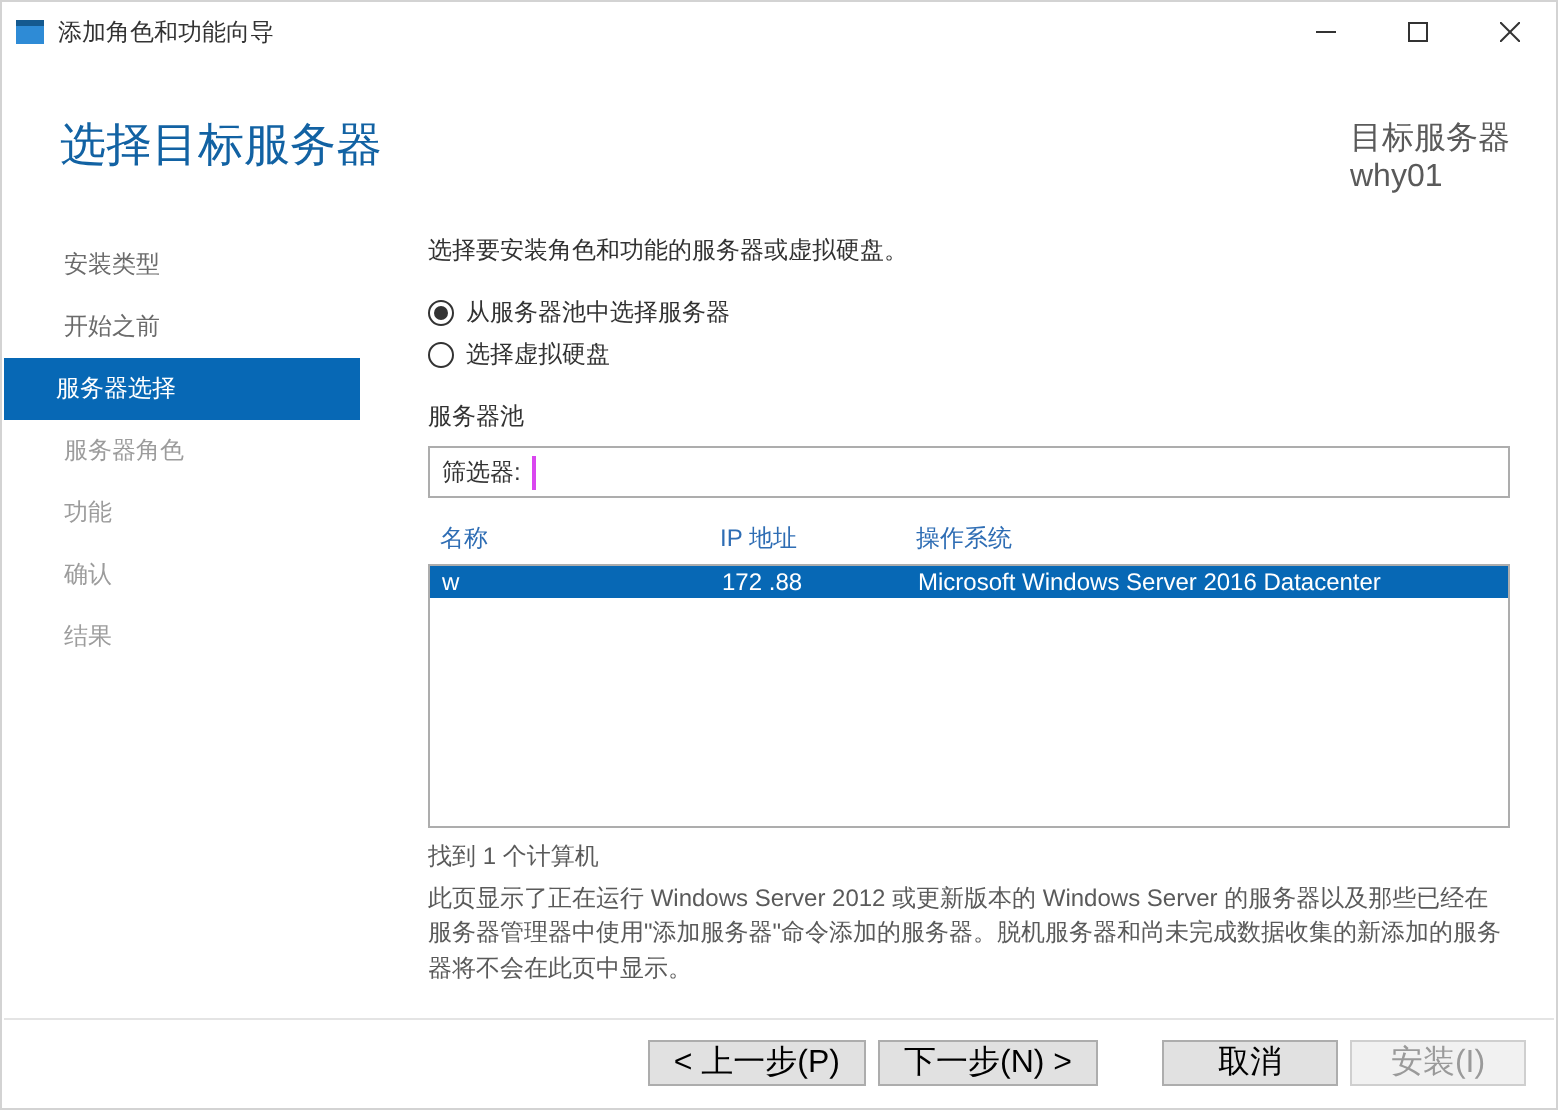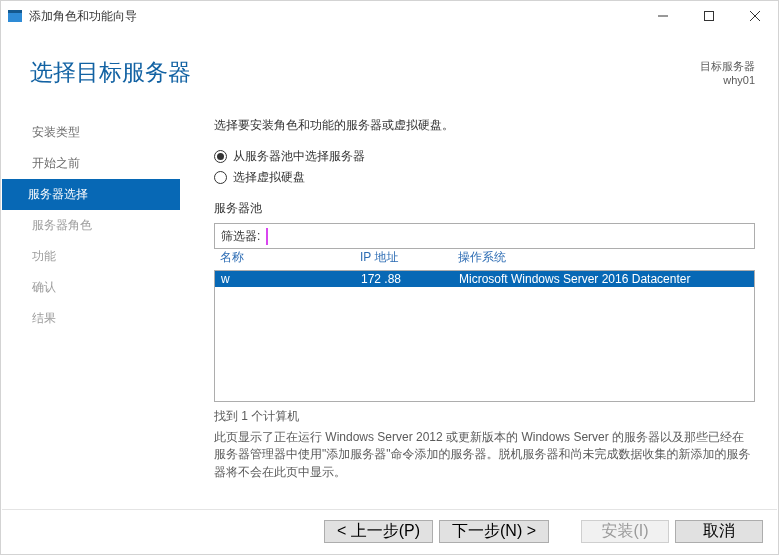--- a/index.html
+++ b/index.html
@@ -49,22 +49,22 @@
     height: 74px;
   }
   .pageheading {
     font-size: 23px;
     color: #1262a3;
     font-weight: 400;
   }
   .destbox {
     position: absolute;
     right: 22px; top: 28px;
-    text-align: right;
-    font-size: 11px;
+    text-align: left;
+    font-size: 16px;
     color: #5a5a5a;
   }
   
   .main {
     position: absolute;
     top: 74px; bottom: 44px;
     left: 0; right: 0;
     display: flex;
   }
   .stepnav {
@@ -103,21 +103,21 @@
     display: flex; align-items: center;
     height: 26px;
   }
   .filterbox label { padding: 0 6px; border-right: 2px solid #d946ef; color: #333; }
   .filterinput {
     flex: 1; border: none; outline: none; height: 22px; padding: 0 6px;
     font-family: inherit; font-size: 12px;
   }
   .gridhead {
     display: flex;
-    margin-top: 0;
+    margin-top: 12px;
     color: #2e6db4;
     font-size: 12px;
     padding: 0 6px 4px 6px;
   }
   .col-name { width: 140px; }
   .col-ip   { width: 98px; }
   .col-os   { flex: 1; }
   .gridbody {
     border: 1px solid #adadad;
     height: 132px;
@@ -247,17 +247,17 @@
       <div class="footmsg">找到 1 个计算机</div>
       <div class="desc">此页显示了正在运行 Windows Server 2012 或更新版本的 Windows Server 的服务器以及那些已经在服务器管理器中使用"添加服务器"命令添加的服务器。脱机服务器和尚未完成数据收集的新添加的服务器将不会在此页中显示。</div>
 
     </div>
   </div>
 
   <div class="footer">
     <button class="btn">&lt; 上一步(P)</button>
     <button class="btn">下一步(N) &gt;</button>
     <span class="btngap"></span>
+    <button class="btn">取消</button>
     <button class="btn" disabled="">安装(I)</button>
-    <button class="btn">取消</button>
   </div>
 
 </div>
 
 </body></html>

